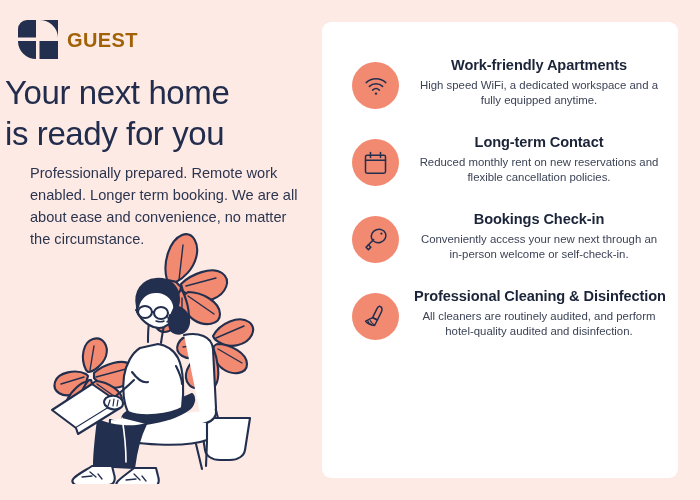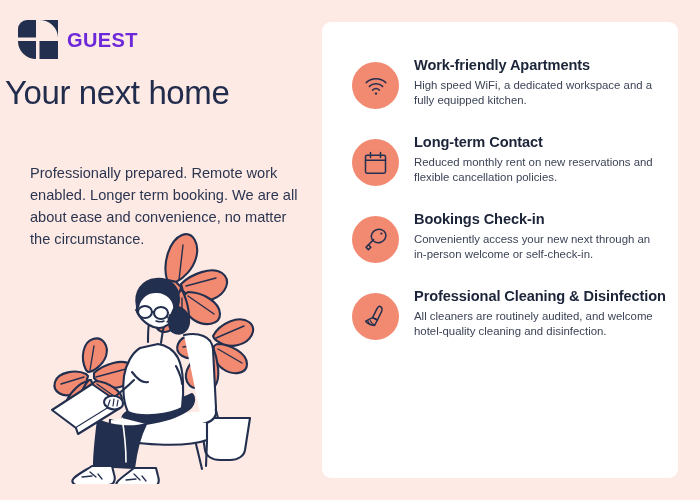--- a/index.html
+++ b/index.html
@@ -44,21 +44,21 @@
   }
   #brand-wordmark {
     display: block;
   }
   .wordmark-line {
     font-family: "Liberation Sans", sans-serif;
     font-weight: bold;
     font-size: 20px;
     line-height: 20px;
     letter-spacing: 0.4px;
-    color: #6d28d9;
+    color: #a16207;
   }
 
   #headline {
     position: absolute;
     left: 5px;
     top: 72px;
     width: 300px;
     font-size: 33px;
     line-height: 41px;
     font-weight: normal;
@@ -133,20 +133,21 @@
   }
   .feature-icon-wrap svg {
     display: block;
   }
 
   .feature-text {
     flex: 1 1 auto;
     padding-left: 15px;
     padding-top: 0px;
     min-width: 0;
+    text-align: center;
   }
   .feature-title {
     font-size: 14.6px;
     font-weight: bold;
     color: #1b2438;
     line-height: 18px;
     margin: 0 0 4px 0;
     letter-spacing: -0.1px;
     white-space: nowrap;
   }
@@ -175,20 +176,21 @@
 
         <rect x="21.5" y="21" width="18.5" height="18" fill="#232f4e"></rect>
       </svg>
       <div id="brand-wordmark">
         <div class="wordmark-line">GUEST</div>
       </div>
     </div>
 
     <h1 id="headline">
       <span class="hl-line">Your next home</span>
+      <span class="hl-line">is ready for you</span>
     </h1>
 
     <p id="subhead">Professionally prepared. Remote work enabled. Longer term booking. We are all about ease and convenience, no matter the circumstance.</p>
 
     <svg id="illustration" viewBox="0 0 278 262">
       <g fill="none" stroke="#232f4e" stroke-width="2.1" stroke-linecap="round" stroke-linejoin="round">
 
         <g>
 
           <path d="M131 58 C126 40 134 18 146 13 C157 9 164 22 160 36 C157 47 148 56 140 60 Z" fill="#f28a72"></path>
@@ -300,21 +302,21 @@
         <span class="feature-icon-wrap">
           <svg width="24" height="22" viewBox="0 0 24 22" fill="none" stroke="#232f4e" stroke-width="1.5" stroke-linecap="round">
             <path d="M2.2 7.6 C7.6 2.6 16.4 2.6 21.8 7.6"></path>
             <path d="M5.4 11.4 C9.1 7.9 14.9 7.9 18.6 11.4"></path>
             <path d="M8.6 15.1 C10.6 13.2 13.4 13.2 15.4 15.1"></path>
             <circle cx="12" cy="18.6" r="1.2" fill="#232f4e" stroke="none"></circle>
           </svg>
         </span>
         <div class="feature-text">
           <p class="feature-title">Work-friendly Apartments</p>
-          <p class="feature-desc">High speed WiFi, a dedicated workspace and a fully equipped kitchen.</p>
+          <p class="feature-desc">High speed WiFi, a dedicated workspace and a fully equipped anytime.</p>
         </div>
       </li>
 
       <li class="feature-item">
         <span class="feature-icon-wrap">
           <svg width="23" height="24" viewBox="0 0 23 24" fill="none" stroke="#232f4e" stroke-width="1.5" stroke-linecap="round" stroke-linejoin="round">
             <rect x="1.5" y="4.2" width="20" height="18" rx="1.6"></rect>
             <path d="M1.5 9.2 H21.5"></path>
             <path d="M6.5 1.4 V6.4"></path>
             <path d="M16.5 1.4 V6.4"></path>
@@ -346,20 +348,20 @@
         <span class="feature-icon-wrap">
           <svg width="25" height="25" viewBox="0 0 25 25" fill="none" stroke="#232f4e" stroke-width="1.5" stroke-linecap="round" stroke-linejoin="round">
             <path d="M16.6 2.2 C18.8 2.8 19.6 5.0 18.6 7.4 L14.4 16.0 L9.6 13.6 L14.0 4.6 C15.0 2.6 15.6 2.0 16.6 2.2 Z"></path>
             <path d="M9.6 13.6 L14.4 16.0 L11.6 21.4 C7.8 21.0 4.4 19.4 2.6 17.2 Z"></path>
             <path d="M7.2 16.6 C8.0 18.4 9.6 20.0 11.4 21.0" stroke-width="1.2"></path>
             <path d="M4.6 16.8 C5.2 18.4 6.4 19.8 7.8 20.6" stroke-width="1.2"></path>
           </svg>
         </span>
         <div class="feature-text">
           <p class="feature-title">Professional Cleaning &amp; Disinfection</p>
-          <p class="feature-desc">All cleaners are routinely audited, and welcome hotel-quality cleaning and disinfection.</p>
+          <p class="feature-desc">All cleaners are routinely audited, and perform hotel-quality audited and disinfection.</p>
         </div>
       </li>
 
     </ul>
   </div>
 
 </div>
 
 </body></html>

